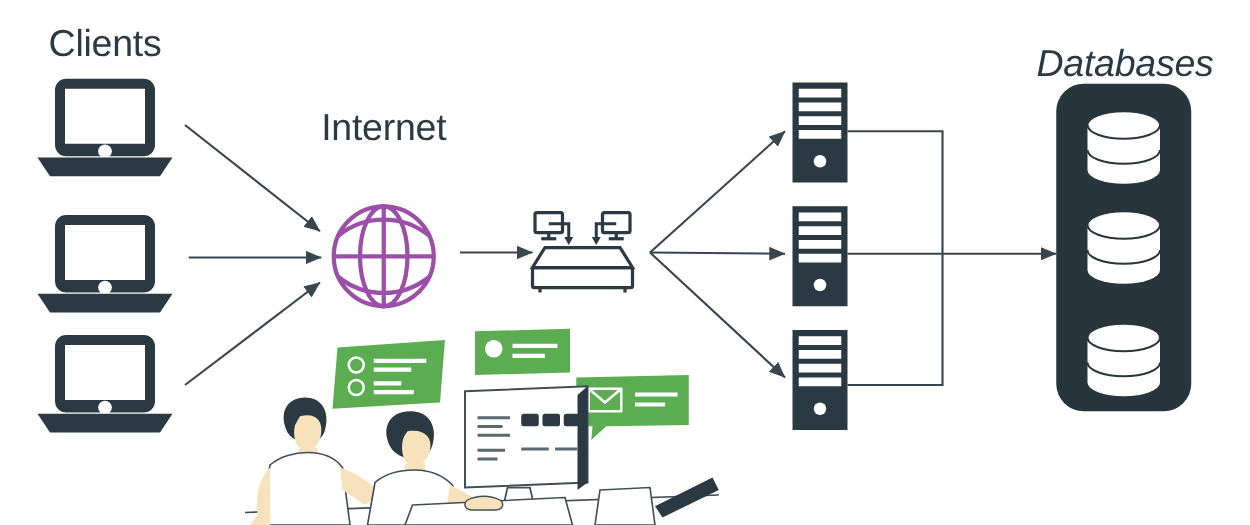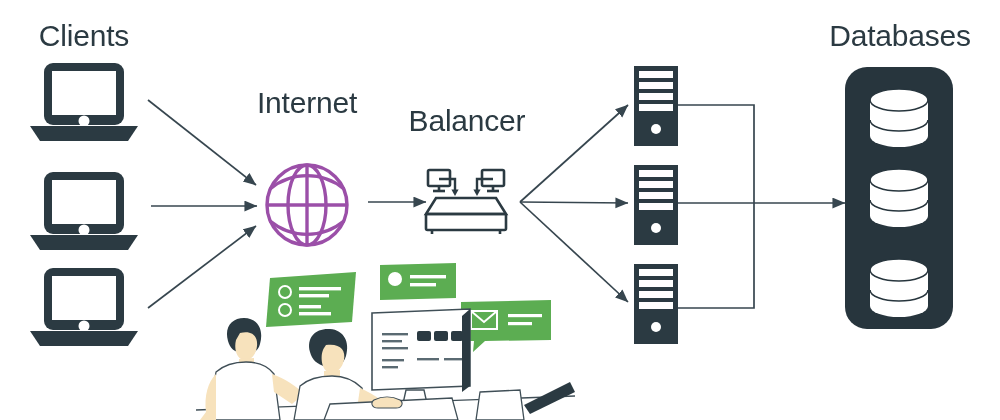--- a/index.html
+++ b/index.html
@@ -240,17 +240,16 @@
 
     <g>
       <path d="M330,404 L452,398 L458,420 L324,420 Z" fill="#ffffff" stroke="#404f57" stroke-width="1.3"></path>
       <path d="M374,400 C382,396 392,396 400,400 C404,403 402,408 396,408 L378,408 C372,408 370,403 374,400 Z" fill="#f7e2bc" stroke="#404f57" stroke-width="1.1"></path>
     </g>
   </svg>
 
   <div class="layer" style="pointer-events:none;">
     <div class="lbl center" style="left:84px;  top:18px;text-align:center;">Clients</div>
     <div class="lbl center" style="left:307px; top:85px;">Internet</div>
-    <div class="lbl center" style="left:467px; top:103px;">Balancer</div>
-    <div class="lbl center" style="left:900px; top:18px;">Databases</div>
+    <div class="lbl center" style="left:900px; top:34px;font-style:italic;">Databases</div>
   </div>
 
 </div>
 
 </body></html>

